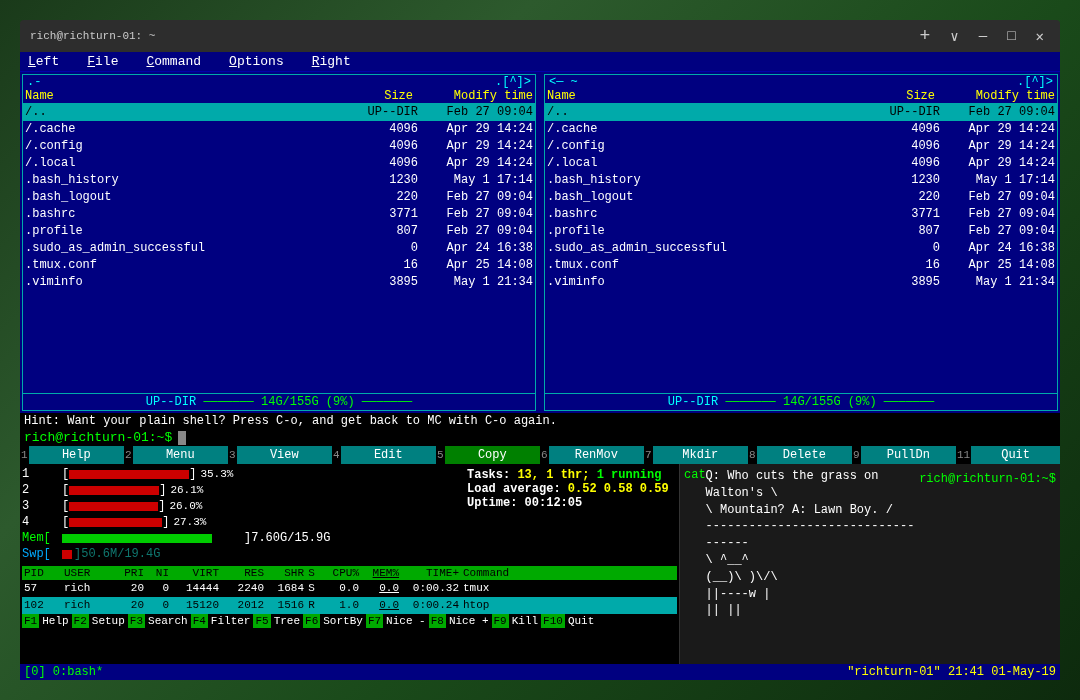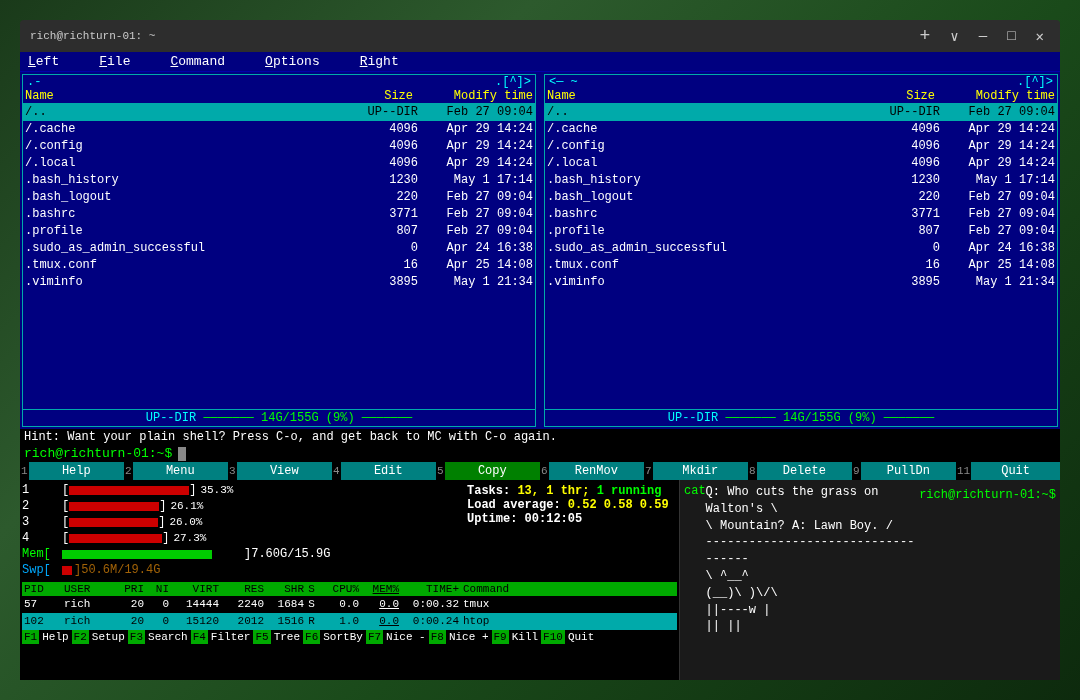--- a/index.html
+++ b/index.html
@@ -68,21 +68,21 @@
       flex-direction: column;
       overflow: hidden;
     }
 
     
     .menu-bar {
       background: #000080;
       color: #fff;
       display: flex;
       padding: 2px 4px;
-      gap: 32px;
+      gap: 20px;
       flex-shrink: 0;
       border-bottom: 1px solid #0000aa;
     }
     .menu-item {
       cursor: pointer;
       padding: 0 4px;
     }
     .menu-item span.underline { text-decoration: underline; }
 
     
@@ -620,21 +620,21 @@
   </div>
               <div class="mem-row">
   <span class="mem-label">Mem[</span>
   <span style="display:inline-block;width:150px;height:9px;background:#00cc00;"></span>
   <span style="color:#0000cc;display:inline-block;width:30px;height:9px;"></span>
   <span style="color:#fff;margin-left:2px;">]7.60G/15.9G</span>
 </div>
               <div class="mem-row">
   <span class="mem-label" style="color:#00aaff;">Swp[</span>
   <span style="display:inline-block;width:10px;height:9px;background:#cc0000;"></span>
-  <span style="color:#a16207;margin-left:2px;">]50.6M/19.4G</span>
+  <span style="color:#0f766e;margin-left:2px;">]50.6M/19.4G</span>
 </div>
             </div>
           <div class="htop-info-section htop-right-info" id="htop-info-section">
   <div class="tasks-line">
     <span>Tasks: </span>
     <span class="tasks-thr">13, 1 thr;</span>
     <span class="tasks-run"> 1 running</span>
   </div>
   <div class="load-line">
     <span>Load average: </span>
@@ -742,14 +742,18 @@
             <div>-----------------------------------</div>
             <div>  \   ^__^</div>
             <div>      (__)\       )\/\</div>
             <div>          ||----w |</div>
             <div>          ||     ||</div>
           </div>
         <div class="cat-prompt">rich@richturn-01:~$</div>
       </div>
     </div>
 
+    <div class="status-bar">
+      <span>[0] 0:bash*</span>
+      <span style="color:#ffff00;">"richturn-01" 21:41 01-May-19</span>
+    </div>
   </div>
 </div>
 
 </body></html>

